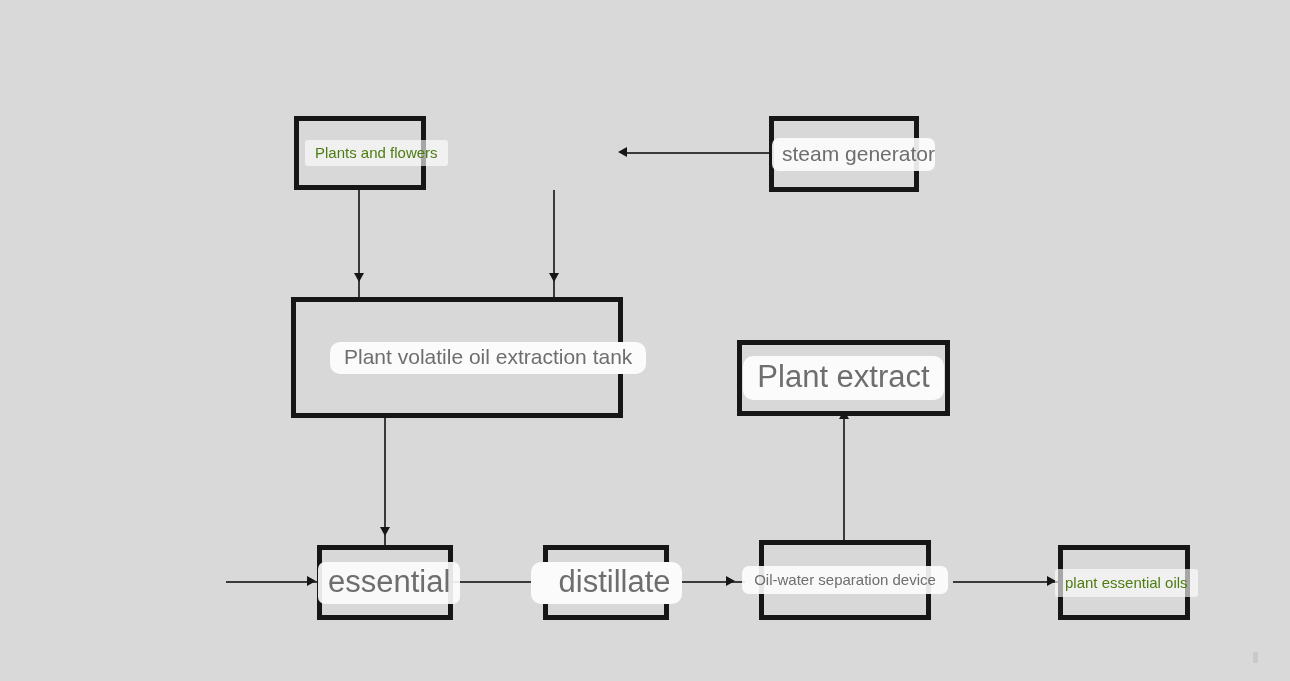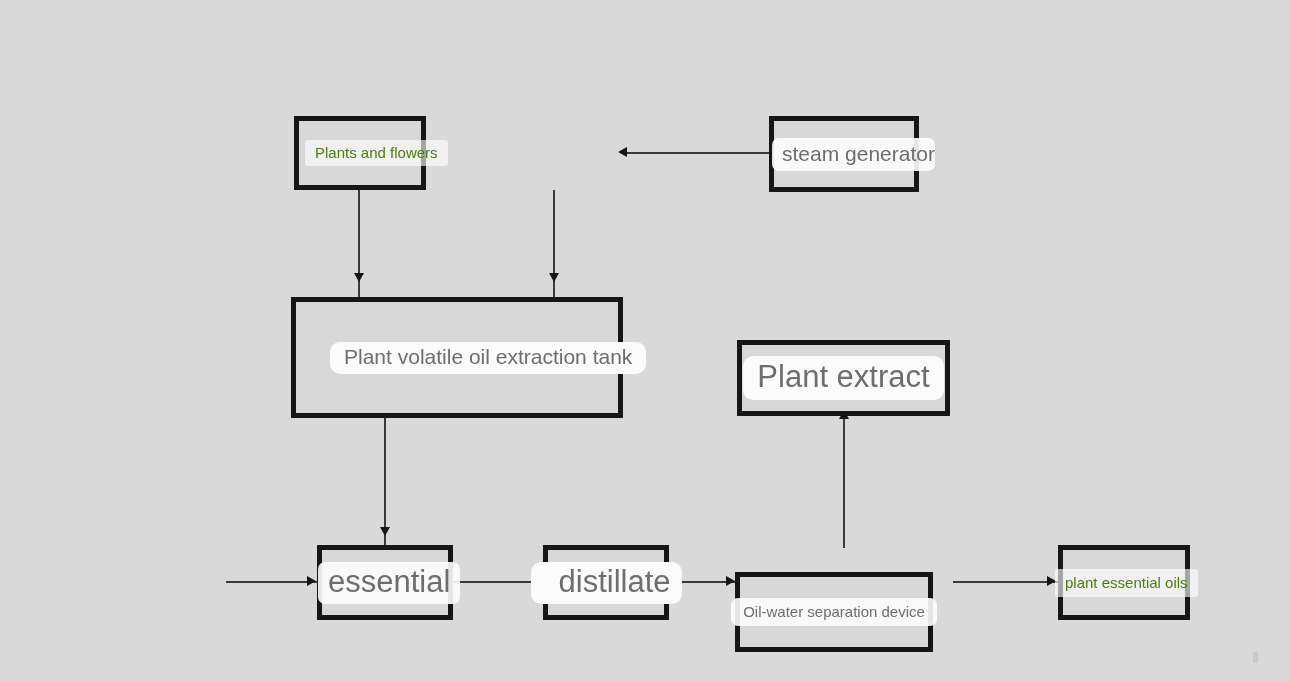--- a/index.html
+++ b/index.html
@@ -155,21 +155,21 @@
 
 
   <div class="node center" style="left:317px; top:545px; width:136px; height:75px;">
     <span class="label soft f-lg" style="position:absolute; left:-4px; padding:2px 10px 4px 10px;">essential</span>
   </div>
 
   <div class="node center" style="left:543px; top:545px; width:126px; height:75px;">
     <span class="label f-lg" style="padding:2px 11px 4px 28px;">distillate</span>
   </div>
 
-  <div class="node center" style="left:735px; top:540px; width:198px; height:80px;margin-top:32px;">
+  <div class="node center" style="left:759px; top:540px; width:172px; height:80px;">
     <span class="label soft f-sm" style="padding:5px 12px 6px 12px;">Oil-water separation device</span>
   </div>
 
   <div class="node left" style="left:1058px; top:545px; width:132px; height:75px;">
     <span class="label faint f-sm" style="position:absolute; left:-8px; padding:5px 10px 6px 10px;">plant essential oils</span>
   </div>
 
   <div class="corner-mark"></div>
 
 </div>

